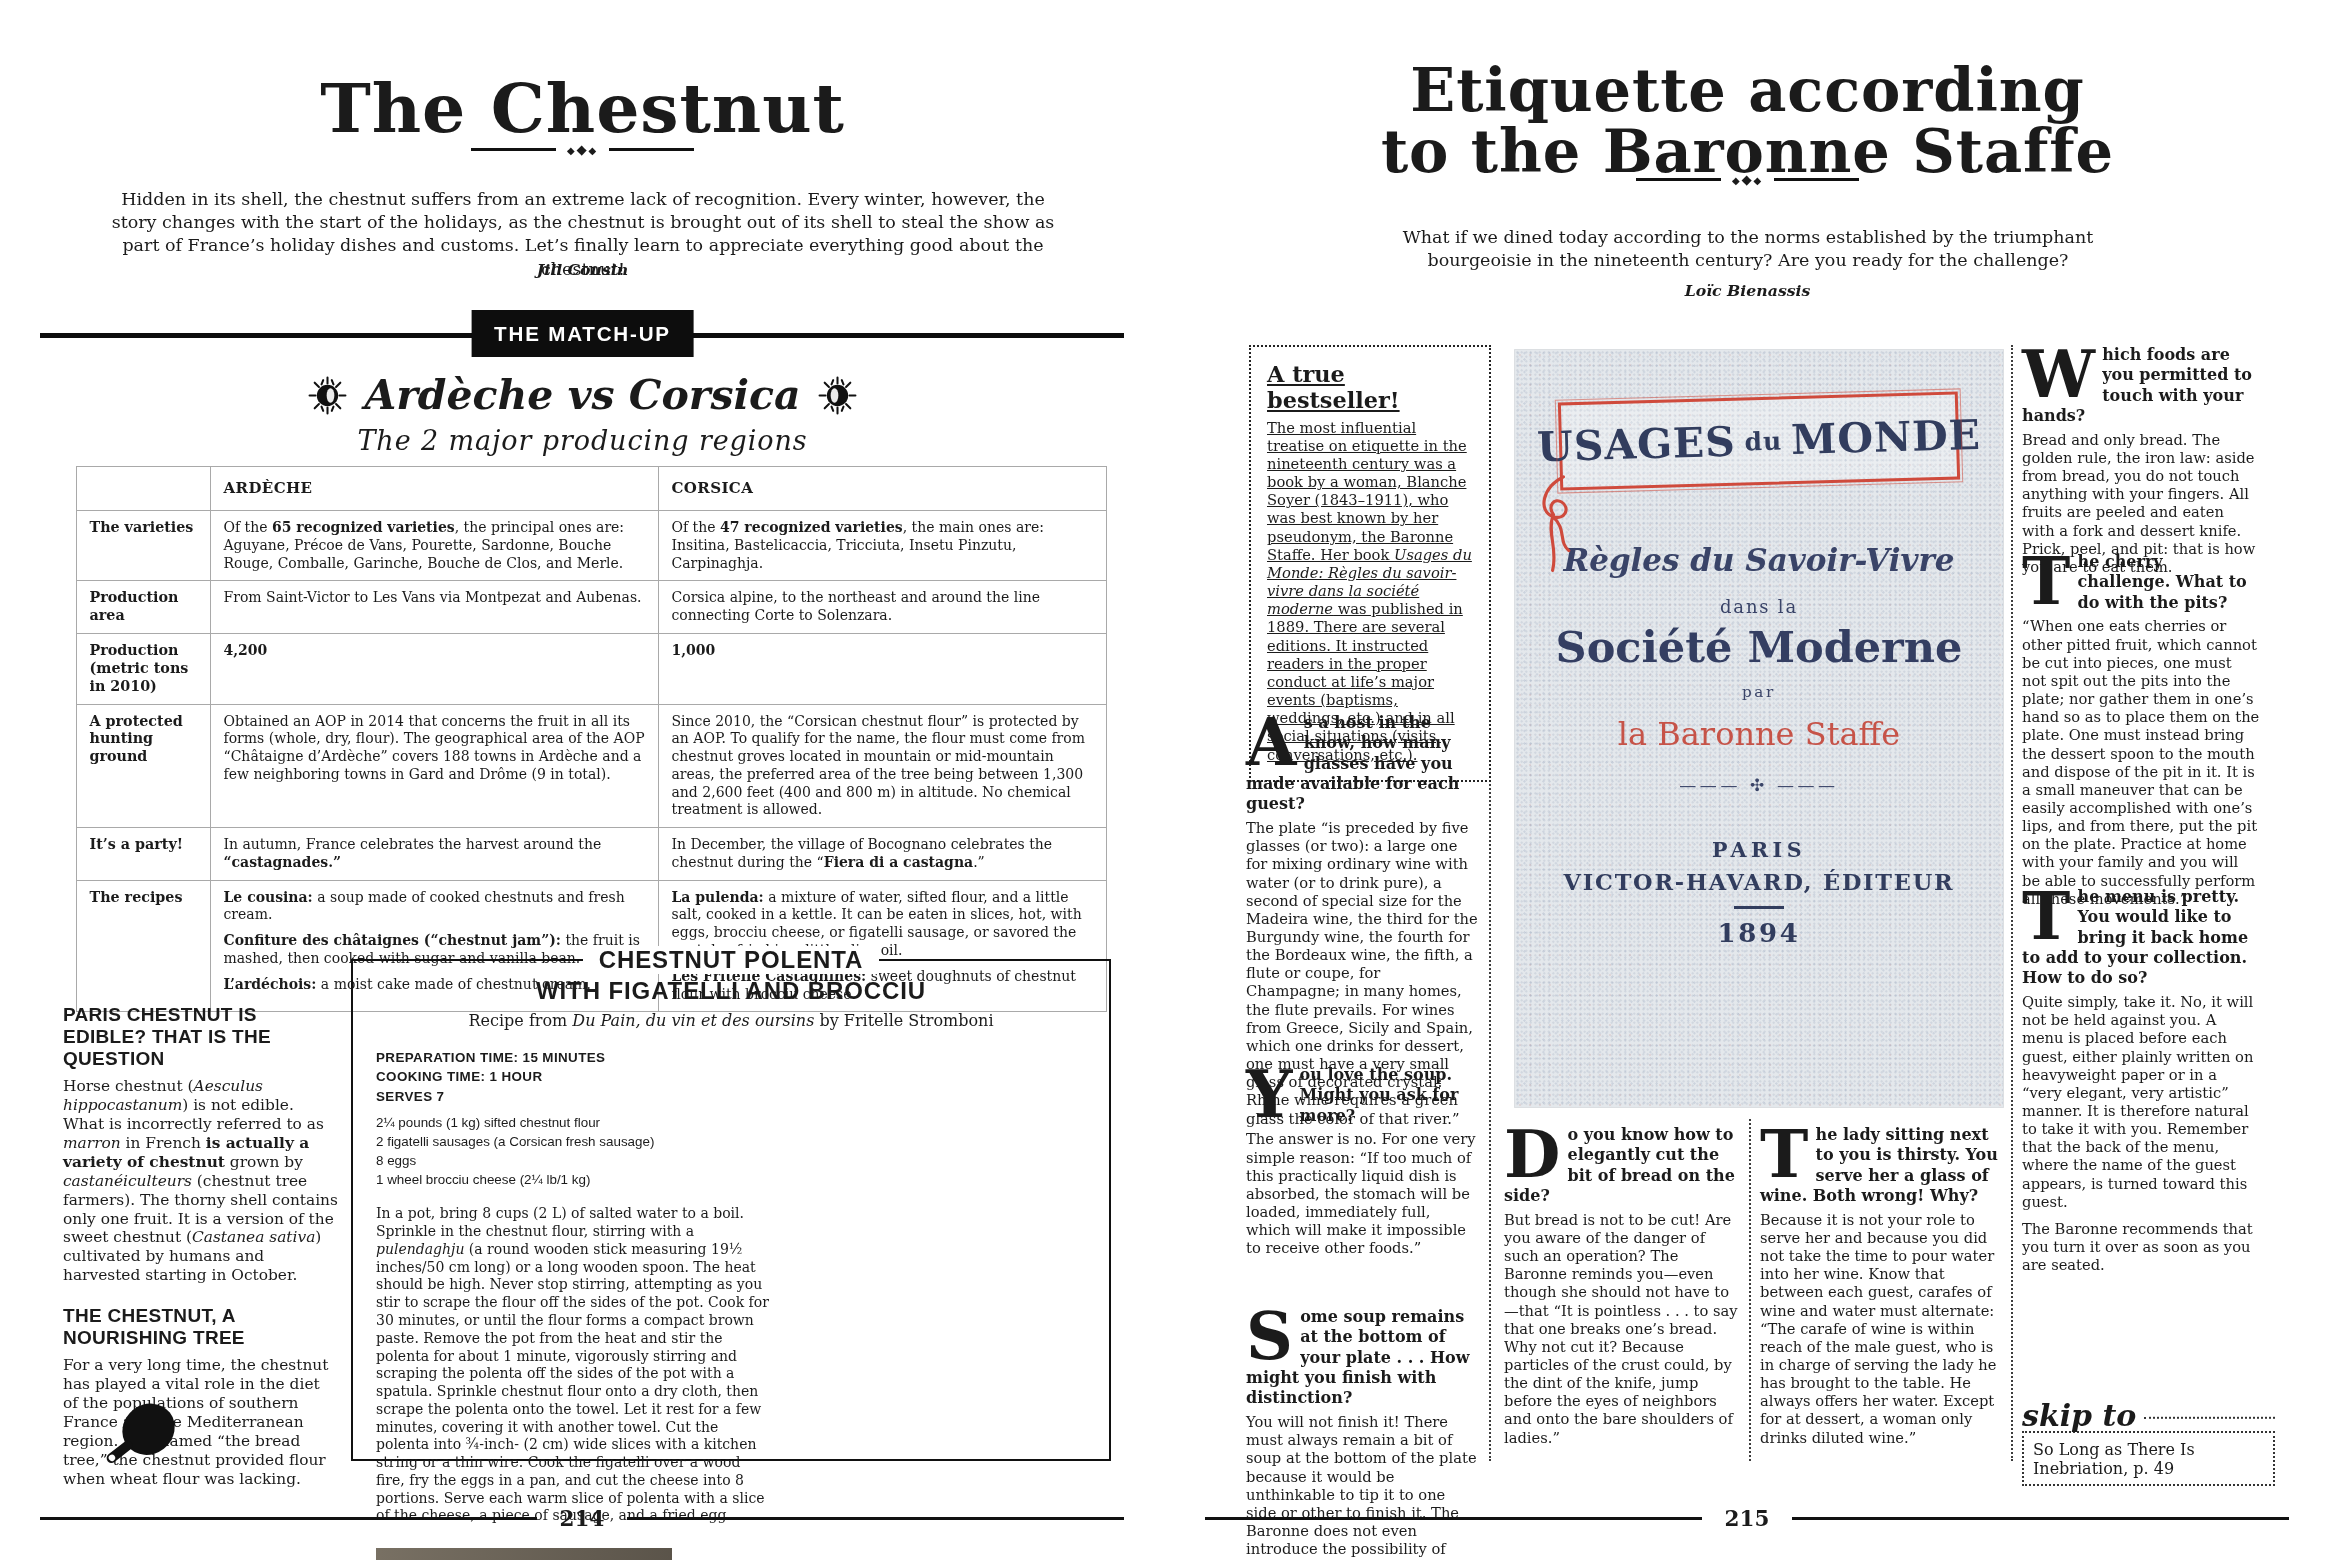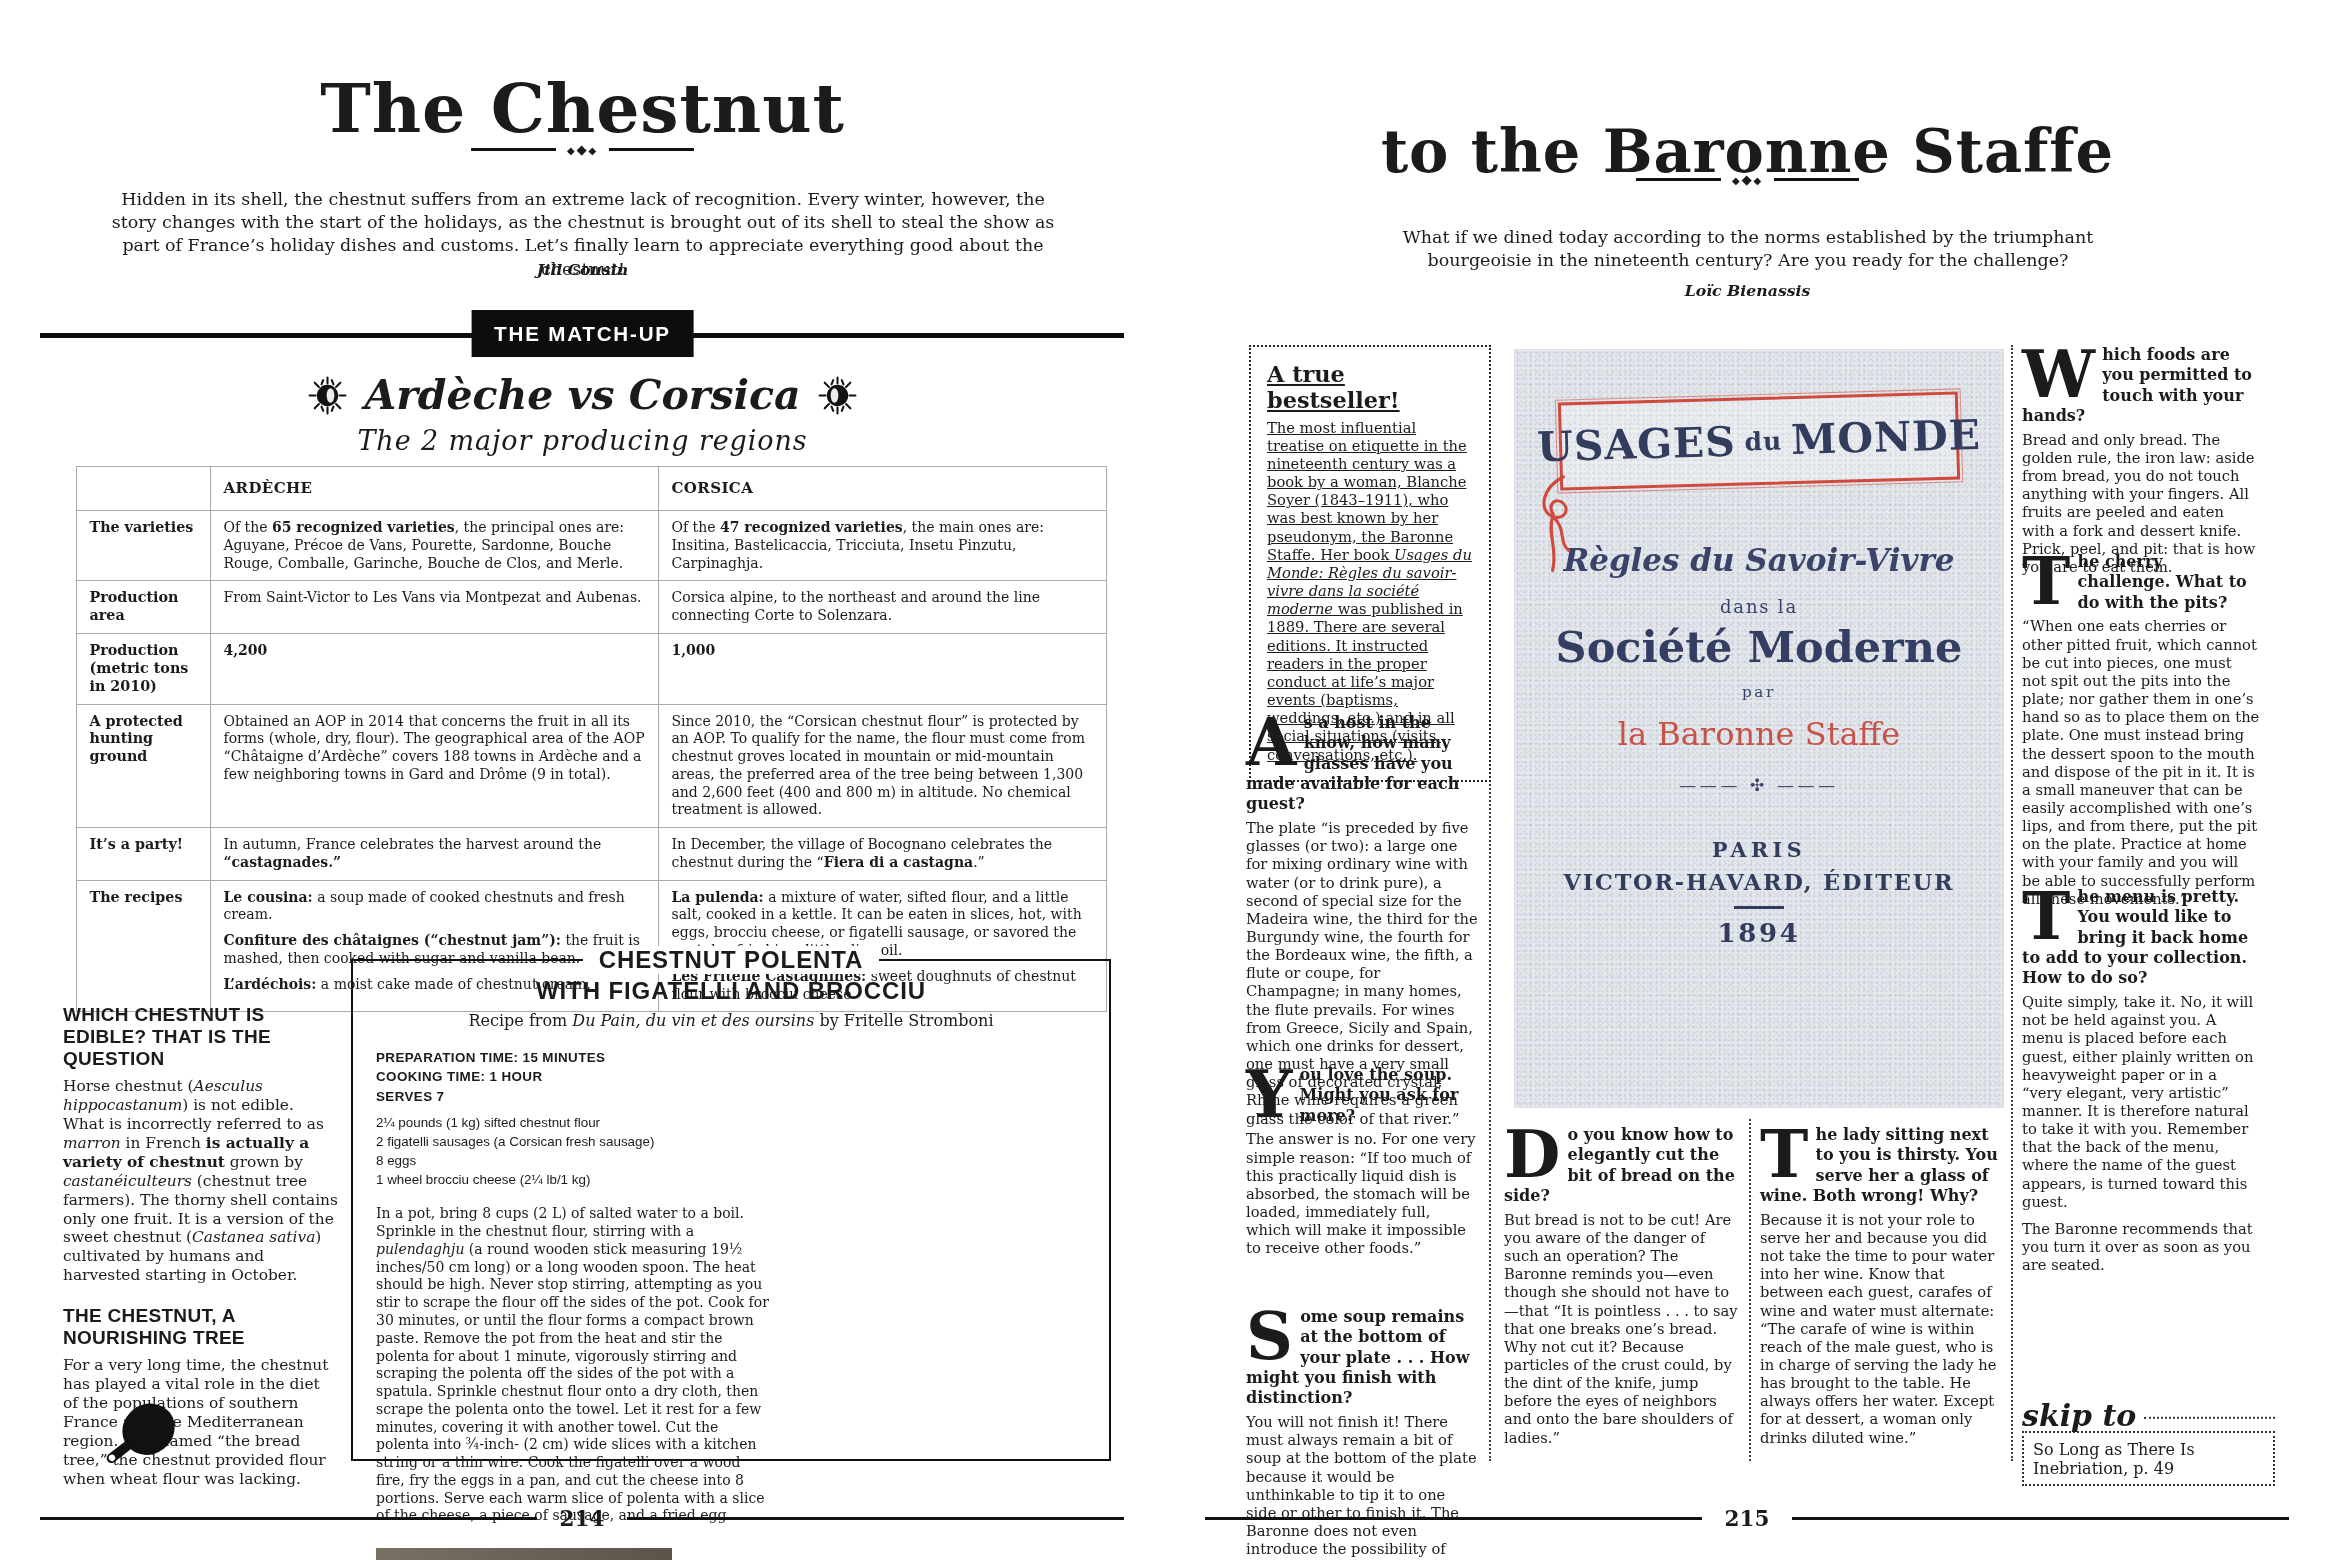--- a/index.html
+++ b/index.html
@@ -243,21 +243,21 @@
           <td>
             <p class="rp"><span class="b">La pulenda:</span><span> a mixture of water, sifted flour, and a little salt, cooked in a kettle. It can be eaten in slices, hot, with eggs, brocciu cheese, or figatelli sausage, or savored the next day fried in a little olive oil.</span></p>
             <p class="rp"><span class="b">Les Fritelle Castagnines:</span><span> sweet doughnuts of chestnut flour with brocciu cheese.</span></p>
           </td>
         </tr>
       </tbody>
   </table>
 
   <div class="abs sidebar">
     <div class="block">
-      <h3>WHICH CHESTNUT IS EDIBLE? THAT IS THE QUESTION</h3>
+      <h3>PARIS CHESTNUT IS EDIBLE? THAT IS THE QUESTION</h3>
       <div>
           <p class="rp"><span>Horse chestnut (</span><span class="i">Aesculus hippocastanum</span><span>) is not edible. What is incorrectly referred to as </span><span class="i">marron</span><span> in French </span><span class="b">is actually a variety of chestnut</span><span> grown by </span><span class="i">castanéiculteurs</span><span> (chestnut tree farmers). The thorny shell contains only one fruit. It is a version of the sweet chestnut (</span><span class="i">Castanea sativa</span><span>) cultivated by humans and harvested starting in October.</span></p>
         </div>
     </div>
     <div class="block">
       <h3>THE CHESTNUT, A NOURISHING TREE</h3>
       <div>
           <p class="rp"><span>For a very long time, the chestnut has played a vital role in the diet of the populations of southern France and the Mediterranean region. Nicknamed “the bread tree,” the chestnut provided flour when wheat flour was lacking.</span></p>
         </div>
     </div>
@@ -308,21 +308,21 @@
     </div>
   </div>
 
   <div class="abs pagefoot lp-foot">
     <span>214</span>
   </div>
 </div>
 
 <div class="page" id="right-page">
   <h1 class="abs big-title rp-title">
-    <br>
+    <span>Etiquette according</span><br>
     <span>to the Baronne Staffe</span>
   </h1>
 
   <div class="abs orn-divider rp-div">
     <span class="bar"></span>
     <span class="dmd"><span>◆</span><span class="mid">◆</span><span>◆</span></span>
     <span class="bar"></span>
   </div>
 
   <p class="abs intro rp-intro">What if we dined today according to the norms established by the triumphant bourgeoisie in the nineteenth century? Are you ready for the challenge?</p>

